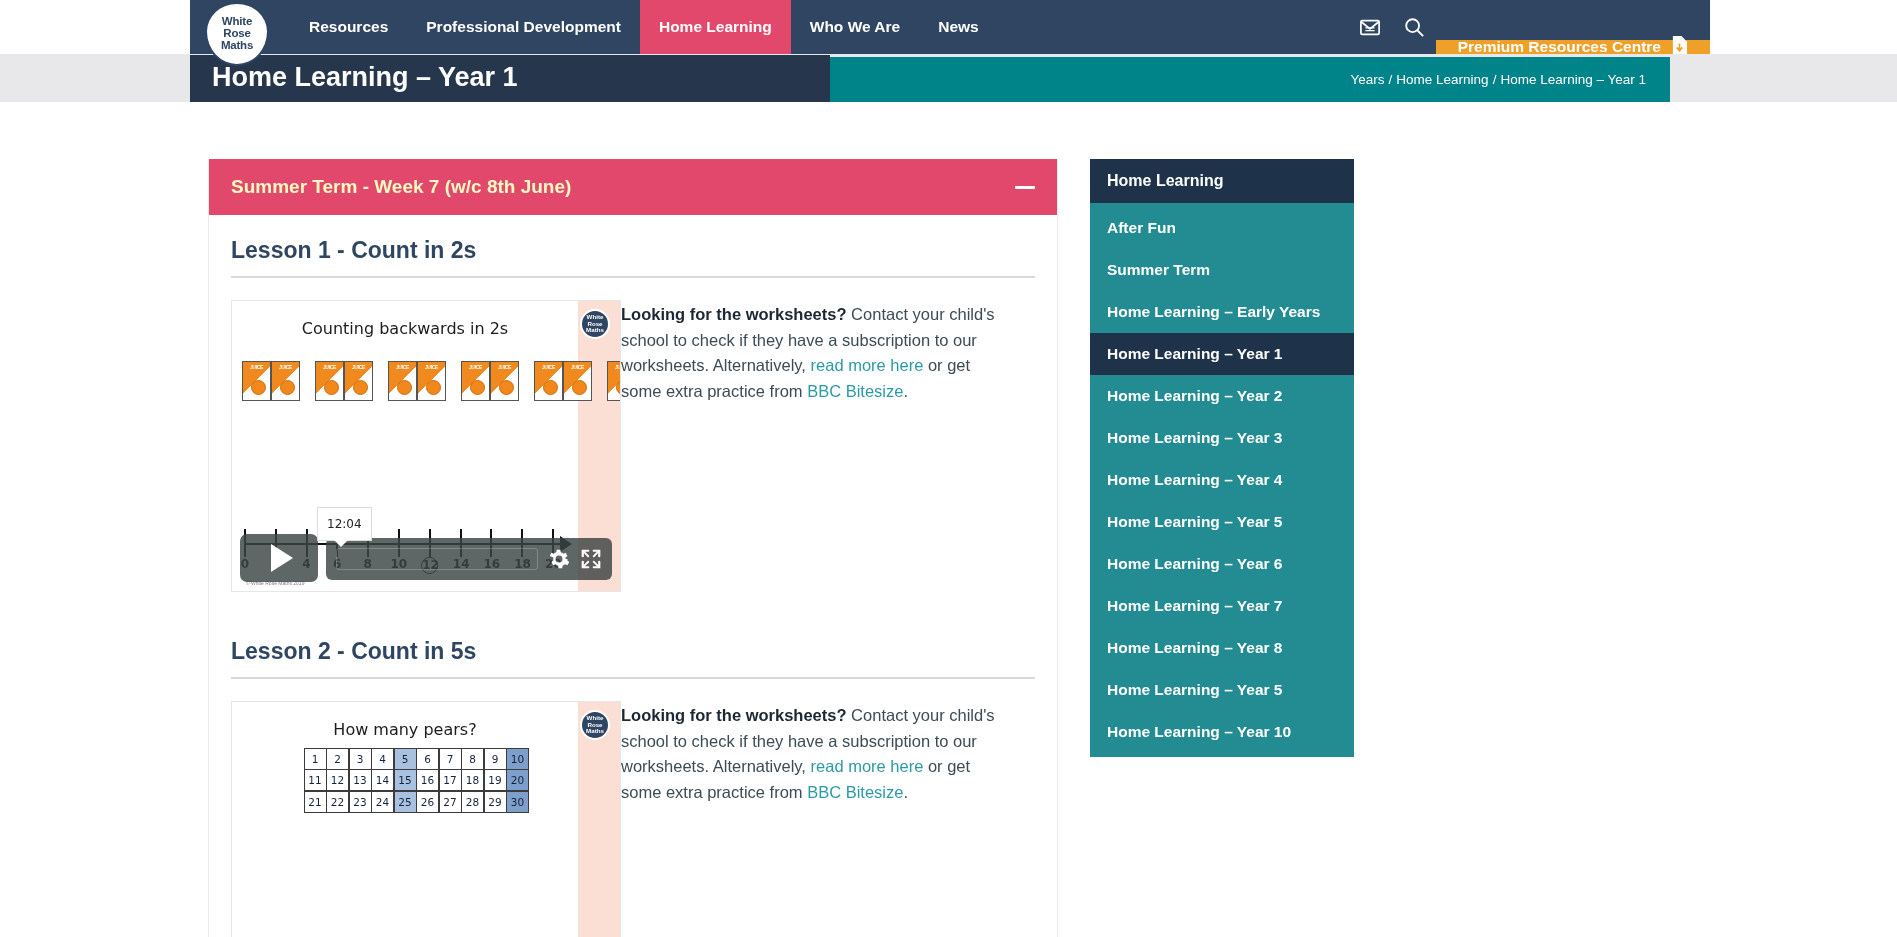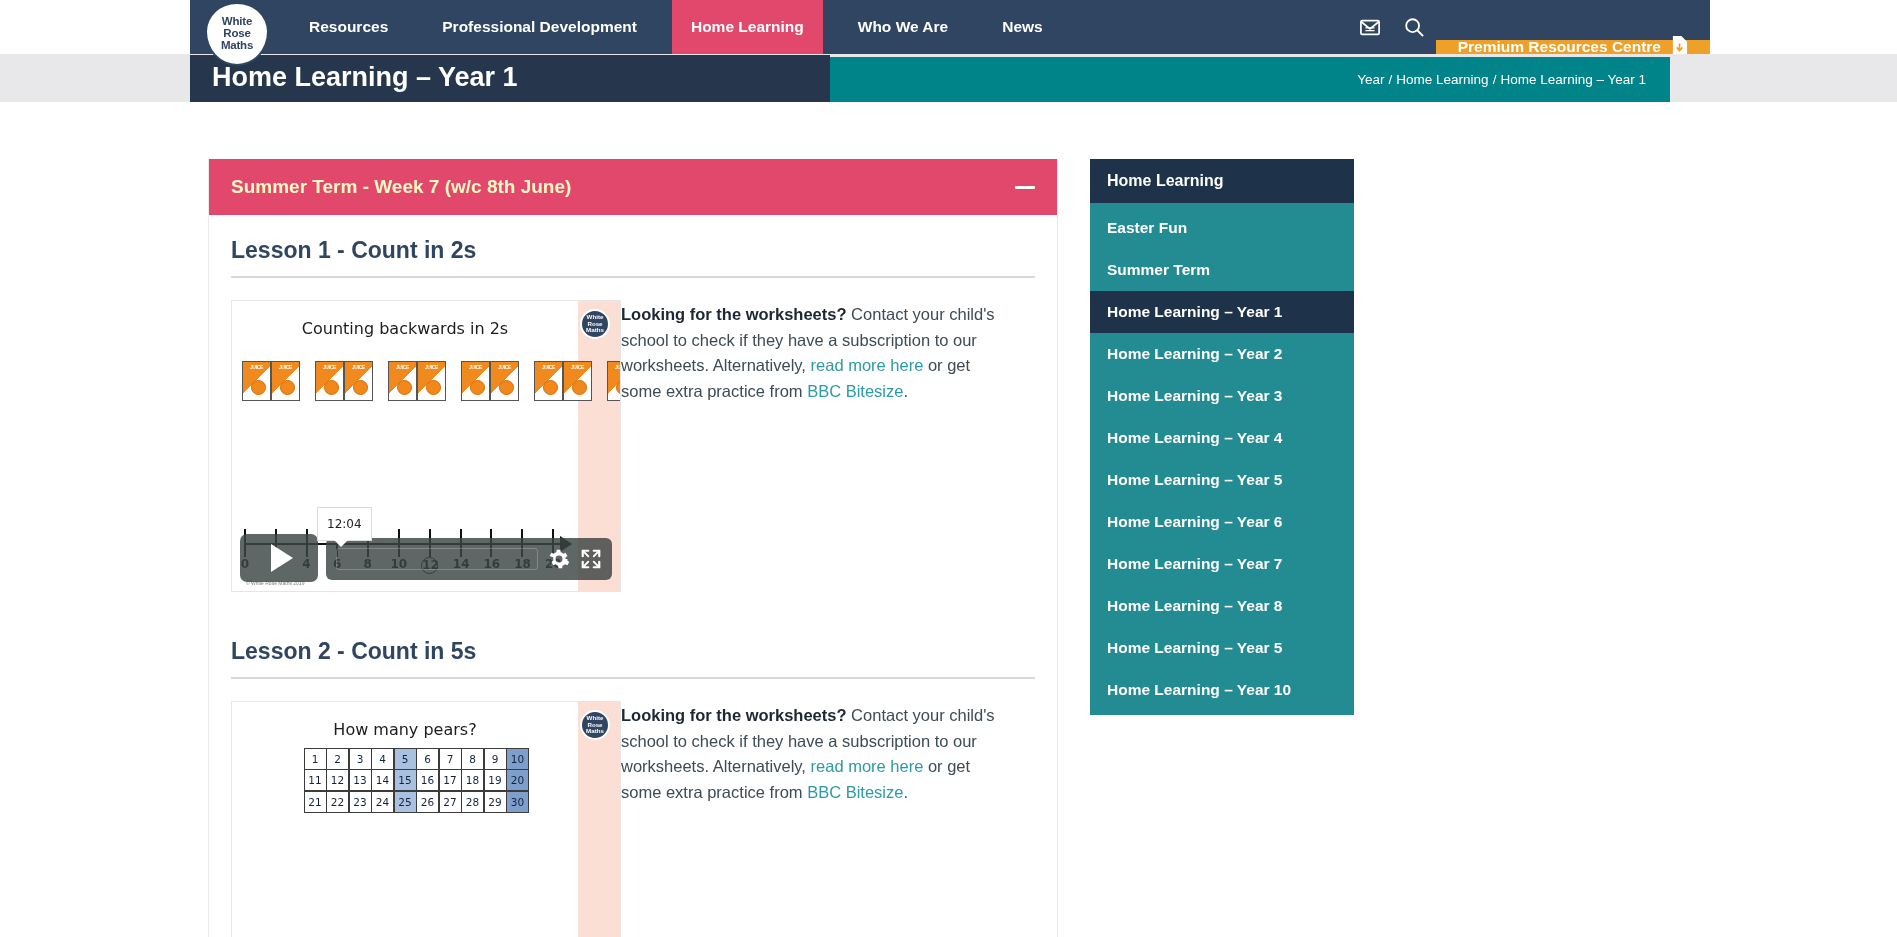--- a/index.html
+++ b/index.html
@@ -39,21 +39,20 @@
   }
   .logo-ellipse span {
     color: #2f4562;
     font-weight: bold;
     font-size: 11.5px;
     letter-spacing: -0.2px;
   }
   .nav-items {
     display: flex; align-items: stretch;
     margin-left: 100px;
-    gap: 16px;
   }
   .nav-item {
     display: flex; align-items: center;
     padding: 0 19px;
     color: #ffffff;
     font-size: 15.5px;
     font-weight: bold;
     white-space: nowrap;
     cursor: pointer;
   }
@@ -366,21 +365,21 @@
     <div class="logo-ellipse">
       <span>White</span>
       <span>Rose</span>
       <span>Maths</span>
     </div>
   </div>
 </div>
 
 <div class="band-zone"></div>
 <div class="breadcrumb-bar">
-  <div class="breadcrumb"><a>Year</a><span class="sep">/</span><a>Home Learning</a><span class="sep">/</span><a>Home Learning – Year 1</a></div>
+  <div class="breadcrumb"><a>Years</a><span class="sep">/</span><a>Home Learning</a><span class="sep">/</span><a>Home Learning – Year 1</a></div>
 </div>
 <div class="title-band"></div>
 <div class="title-band-skew"></div>
 <div class="page-title">Home Learning – Year 1</div>
 
 <div class="content">
 
   <div class="card">
     <div class="card-head">
       <h2>Summer Term - Week 7 (w/c 8th June)</h2>
@@ -543,22 +542,23 @@
           </div>
         </div>
       </div>
 
     </div>
   </div>
 
   <div class="sidebar">
     <div class="sb-head">Home Learning</div>
     <div class="sb-list">
-        <div class="sb-item">Easter Fun</div>
+        <div class="sb-item">After Fun</div>
         <div class="sb-item">Summer Term</div>
+        <div class="sb-item">Home Learning – Early Years</div>
         <div class="sb-item active">Home Learning – Year 1</div>
         <div class="sb-item">Home Learning – Year 2</div>
         <div class="sb-item">Home Learning – Year 3</div>
         <div class="sb-item">Home Learning – Year 4</div>
         <div class="sb-item">Home Learning – Year 5</div>
         <div class="sb-item">Home Learning – Year 6</div>
         <div class="sb-item">Home Learning – Year 7</div>
         <div class="sb-item">Home Learning – Year 8</div>
         <div class="sb-item">Home Learning – Year 5</div>
         <div class="sb-item">Home Learning – Year 10</div>

